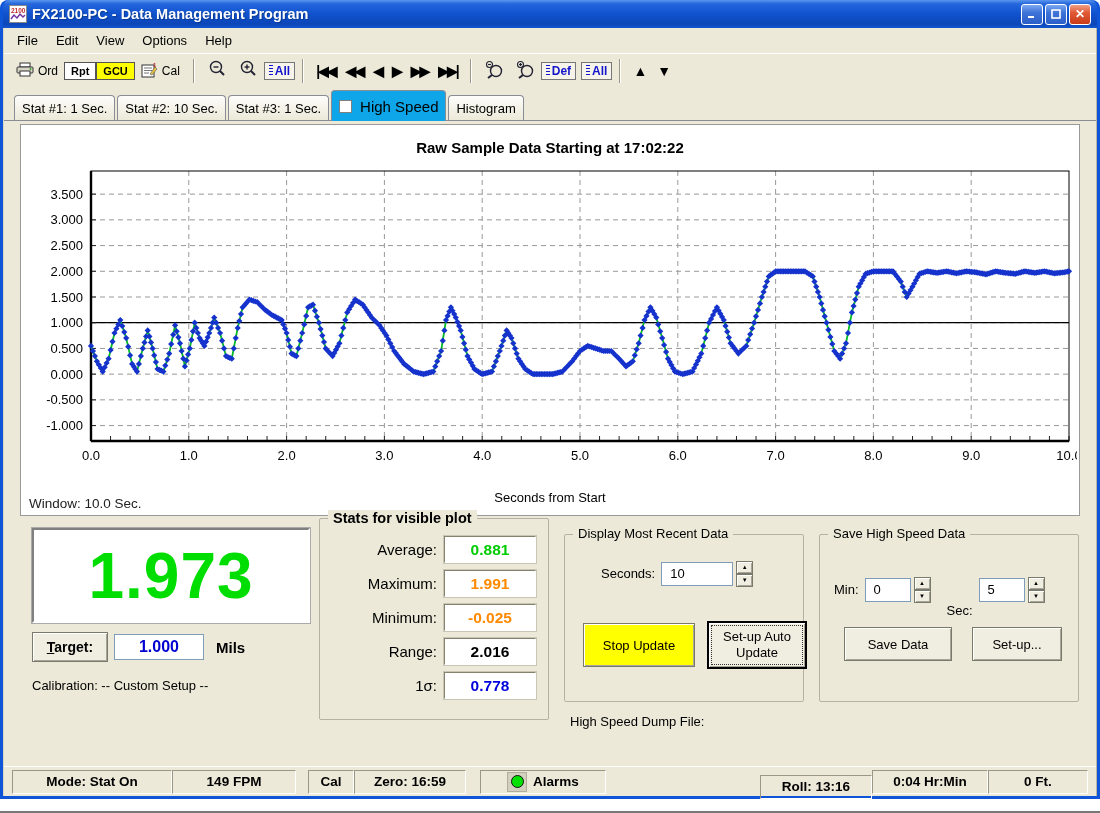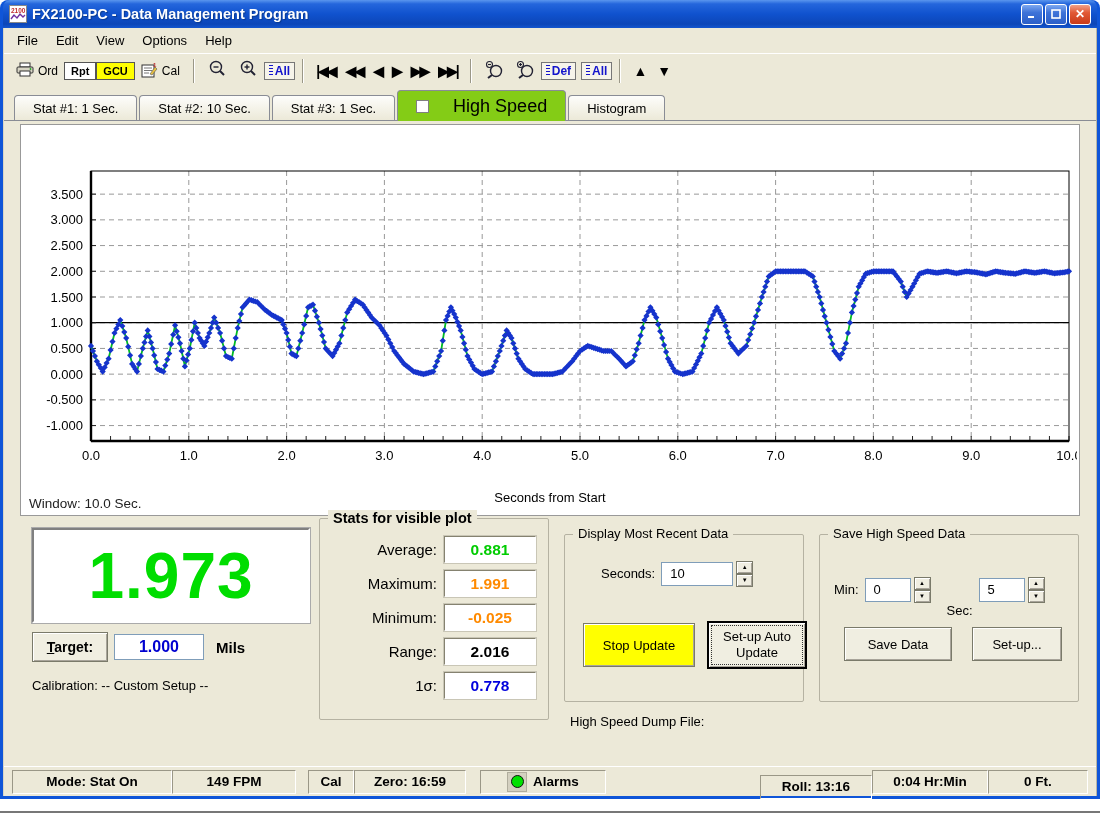--- a/index.html
+++ b/index.html
@@ -19,23 +19,23 @@
   .menu-item { padding:3px 9px; }
   .toolbar { height:35px; display:flex; align-items:center; padding-left:6px; background:#ECE9D8; border-top:1px solid #fff; }
   .tbtn { display:flex; align-items:center; gap:4px; padding:3px 5px; font-size:12px; border:1px solid transparent; }
   .tbtn.boxed { border:1px solid #555; background:#fff; padding:2px 6px; font-weight:bold; font-size:11px; }
   .tbtn.yellow { border:1px solid #555; padding:2px 6px; font-weight:bold; font-size:11px; }
   .tsep { width:2px; height:24px; border-left:1px solid #9a9787; border-right:1px solid #fff; margin:0 7px; }
   .navglyph { font-size:14px; font-weight:bold; letter-spacing:-2px; padding:2px 5px; }
   .bluetxt { color:#1414CC; font-weight:bold; font-size:12px; border:1px solid #777; padding:1px 4px; background:#f6f4ea; display:flex; align-items:center; gap:2px;}
   .stripes { width:4px; height:12px; background:repeating-linear-gradient(180deg,#1414CC 0 1px,#f6f4ea 1px 3px); }
   .tabbar { height:33px; display:flex; align-items:flex-end; padding-left:10px; border-bottom:1px solid #898c95; }
-  .tab { height:25px; display:flex; align-items:center; padding:0 18px; margin-right:2px; font-size:13px;
+  .tab { height:25px; display:flex; align-items:center; padding:0 7px; margin-right:2px; font-size:13px;
     background:linear-gradient(180deg,#fdfdfb,#ece9d8); border:1px solid #898c95; border-bottom:none; border-radius:4px 4px 0 0; }
-  .tab.active { height:31px; background:#84cc16; margin-bottom:-1px; z-index:3; position:relative; font-size:18px;gap:16px; }
+  .tab.active { height:31px; background:#0ea5e9; margin-bottom:-1px; z-index:3; position:relative; font-size:15px; }
   .tab-square { width:13px; height:13px; background:#fff; border:1px solid #808080; margin-right:8px; }
   .chart-panel { margin:3px 16px 0 16px; height:392px; background:#fff; border:1px solid #999; position:relative; }
   .chart-title { text-align:center; font-weight:bold; font-size:15px; padding-top:14px; }
   .chart-svg-wrap { position:absolute; left:2px; top:40px; width:1058px; height:312px; }
   .xlabel { position:absolute; bottom:10px; left:0; width:100%; text-align:center; font-size:13px; }
   .window-label { position:absolute; bottom:4px; left:8px; font-size:13.5px; color:#222; }
   .bottom-area { position:relative; height:232px; flex:none; }
   .readout-box { position:absolute; left:28px; top:12px; width:278px; height:95px; background:#fff;
     border:2px solid; border-color:#808080 #fff #fff #808080; outline:1px solid #aaa; display:flex; align-items:center; justify-content:center; }
   .readout-value { font-size:64px; font-weight:bold; letter-spacing:1px; }
@@ -201,20 +201,21 @@
       <div class="tab">Stat #2:  10 Sec.</div>
       <div class="tab">Stat #3:  1 Sec.</div>
       <div class="tab active">
         <span class="tab-square"></span>
         <span>High Speed</span>
       </div>
       <div class="tab">Histogram</div>
     </div>
 
     <div class="chart-panel">
+      <div class="chart-title">Raw Sample Data Starting at 17:02:22</div>
       <div class="chart-svg-wrap">
         <svg id="chart-svg" width="1054" height="306" viewBox="0 0 1054 306">
             <rect x="68" y="6" width="978" height="270" fill="#fff"></rect>
             <line x1="165.8" y1="6" x2="165.8" y2="276" stroke="#999" stroke-width="1" stroke-dasharray="5,4"></line>
             <line x1="263.6" y1="6" x2="263.6" y2="276" stroke="#999" stroke-width="1" stroke-dasharray="5,4"></line>
             <line x1="361.4" y1="6" x2="361.4" y2="276" stroke="#999" stroke-width="1" stroke-dasharray="5,4"></line>
             <line x1="459.20000000000005" y1="6" x2="459.20000000000005" y2="276" stroke="#999" stroke-width="1" stroke-dasharray="5,4"></line>
             <line x1="557" y1="6" x2="557" y2="276" stroke="#999" stroke-width="1" stroke-dasharray="5,4"></line>
             <line x1="654.8" y1="6" x2="654.8" y2="276" stroke="#999" stroke-width="1" stroke-dasharray="5,4"></line>
             <line x1="752.5999999999999" y1="6" x2="752.5999999999999" y2="276" stroke="#999" stroke-width="1" stroke-dasharray="5,4"></line>

